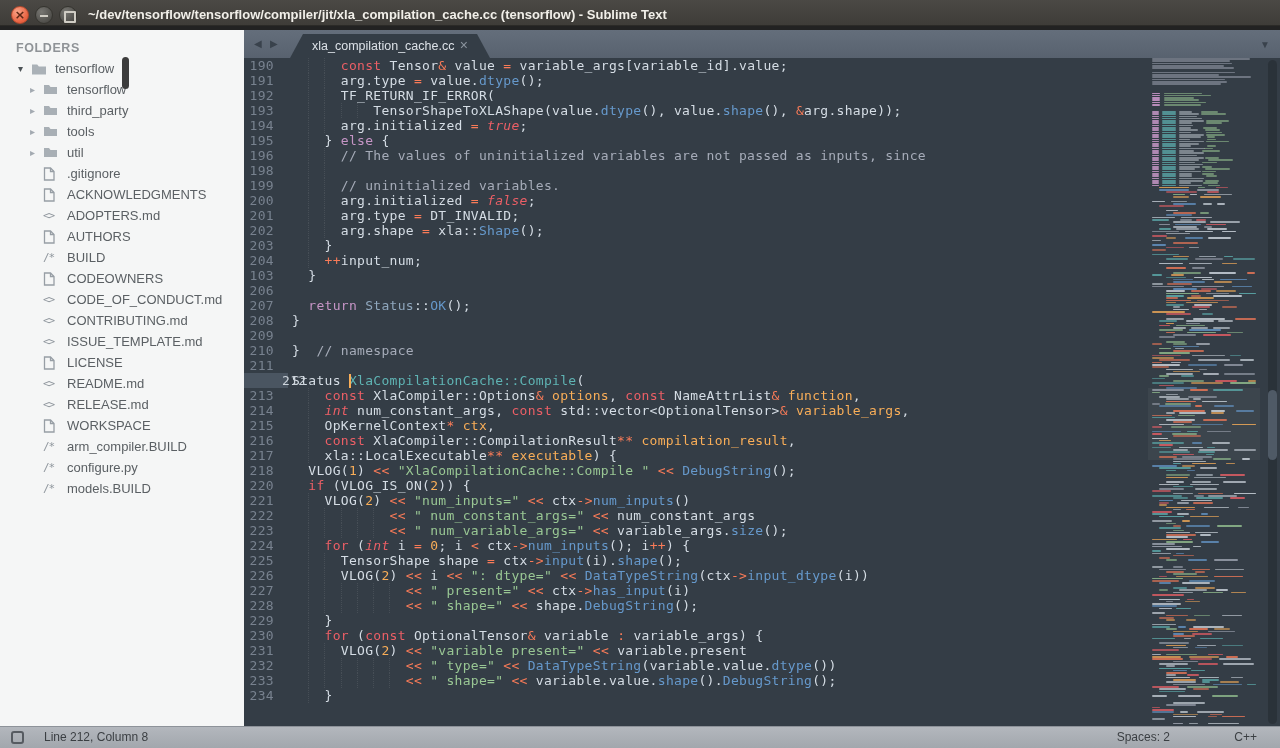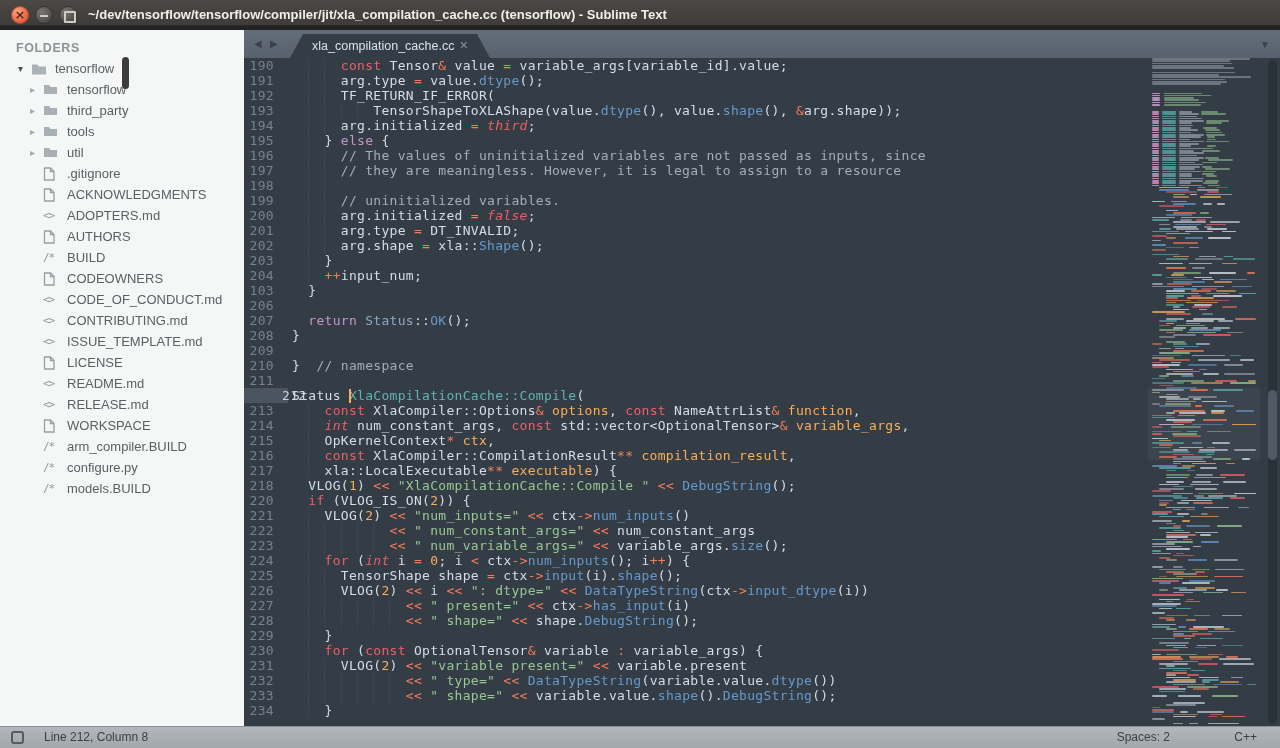--- a/index.html
+++ b/index.html
@@ -243,24 +243,23 @@
     </div>
     <span class="tab-overflow">▼</span>
   </div>
 
   <div class="editor">
     <div class="code-area">
         <div class="code-line"><span class="guide" style="left: 64.2px;"></span><span class="guide" style="left: 80.4px;"></span><span class="ln">190</span><span class="code"><span class="seg-w">      </span><span class="seg-k">const</span><span class="seg-w"> Tensor</span><span class="seg-o">&amp;</span><span class="seg-w"> value </span><span class="seg-o">=</span><span class="seg-w"> variable_args[variable_id].value;</span></span></div>
         <div class="code-line"><span class="guide" style="left: 64.2px;"></span><span class="guide" style="left: 80.4px;"></span><span class="ln">191</span><span class="code"><span class="seg-w">      arg.type </span><span class="seg-o">=</span><span class="seg-w"> value.</span><span class="seg-f">dtype</span><span class="seg-w">();</span></span></div>
         <div class="code-line"><span class="guide" style="left: 64.2px;"></span><span class="guide" style="left: 80.4px;"></span><span class="ln">192</span><span class="code"><span class="seg-w">      TF_RETURN_IF_ERROR(</span></span></div>
         <div class="code-line"><span class="guide" style="left: 64.2px;"></span><span class="guide" style="left: 80.4px;"></span><span class="guide" style="left: 96.6px;"></span><span class="guide" style="left: 112.8px;"></span><span class="ln">193</span><span class="code"><span class="seg-w">          TensorShapeToXLAShape(value.</span><span class="seg-f">dtype</span><span class="seg-w">(), value.</span><span class="seg-f">shape</span><span class="seg-w">(), </span><span class="seg-o">&amp;</span><span class="seg-w">arg.shape));</span></span></div>
-        <div class="code-line"><span class="guide" style="left: 64.2px;"></span><span class="guide" style="left: 80.4px;"></span><span class="ln">194</span><span class="code"><span class="seg-w">      arg.initialized </span><span class="seg-o">=</span><span class="seg-w"> </span><span class="seg-i">third</span><span class="seg-w">;</span></span></div>
+        <div class="code-line"><span class="guide" style="left: 64.2px;"></span><span class="guide" style="left: 80.4px;"></span><span class="ln">194</span><span class="code"><span class="seg-w">      arg.initialized </span><span class="seg-o">=</span><span class="seg-w"> </span><span class="seg-i">true</span><span class="seg-w">;</span></span></div>
         <div class="code-line"><span class="guide" style="left: 64.2px;"></span><span class="ln">195</span><span class="code"><span class="seg-w">    } </span><span class="seg-p">else</span><span class="seg-w"> {</span></span></div>
         <div class="code-line"><span class="guide" style="left: 64.2px;"></span><span class="guide" style="left: 80.4px;"></span><span class="ln">196</span><span class="code"><span class="seg-c">      // The values of uninitialized variables are not passed as inputs, since</span></span></div>
-        <div class="code-line"><span class="guide" style="left: 64.2px;"></span><span class="guide" style="left: 80.4px;"></span><span class="ln">197</span><span class="code"><span class="seg-c">      // they are meaningless. However, it is legal to assign to a resource</span></span></div>
         <div class="code-line"><span class="guide" style="left: 64.2px;"></span><span class="guide" style="left: 80.4px;"></span><span class="ln">198</span></div>
         <div class="code-line"><span class="guide" style="left: 64.2px;"></span><span class="guide" style="left: 80.4px;"></span><span class="ln">199</span><span class="code"><span class="seg-c">      // uninitialized variables.</span></span></div>
         <div class="code-line"><span class="guide" style="left: 64.2px;"></span><span class="guide" style="left: 80.4px;"></span><span class="ln">200</span><span class="code"><span class="seg-w">      arg.initialized </span><span class="seg-o">=</span><span class="seg-w"> </span><span class="seg-i">false</span><span class="seg-w">;</span></span></div>
         <div class="code-line"><span class="guide" style="left: 64.2px;"></span><span class="guide" style="left: 80.4px;"></span><span class="ln">201</span><span class="code"><span class="seg-w">      arg.type </span><span class="seg-o">=</span><span class="seg-w"> DT_INVALID;</span></span></div>
         <div class="code-line"><span class="guide" style="left: 64.2px;"></span><span class="guide" style="left: 80.4px;"></span><span class="ln">202</span><span class="code"><span class="seg-w">      arg.shape </span><span class="seg-o">=</span><span class="seg-w"> xla::</span><span class="seg-f">Shape</span><span class="seg-w">();</span></span></div>
         <div class="code-line"><span class="guide" style="left: 64.2px;"></span><span class="ln">203</span><span class="code"><span class="seg-w">    }</span></span></div>
         <div class="code-line"><span class="guide" style="left: 64.2px;"></span><span class="ln">204</span><span class="code"><span class="seg-w">    </span><span class="seg-o">++</span><span class="seg-w">input_num;</span></span></div>
         <div class="code-line"><span class="ln">103</span><span class="code"><span class="seg-w">  }</span></span></div>
         <div class="code-line"><span class="ln">206</span><span class="code"></span></div>
         <div class="code-line"><span class="ln">207</span><span class="code"><span class="seg-w">  </span><span class="seg-p">return</span><span class="seg-w"> </span><span class="seg-b">Status</span><span class="seg-w">::</span><span class="seg-f">OK</span><span class="seg-w">();</span></span></div>

